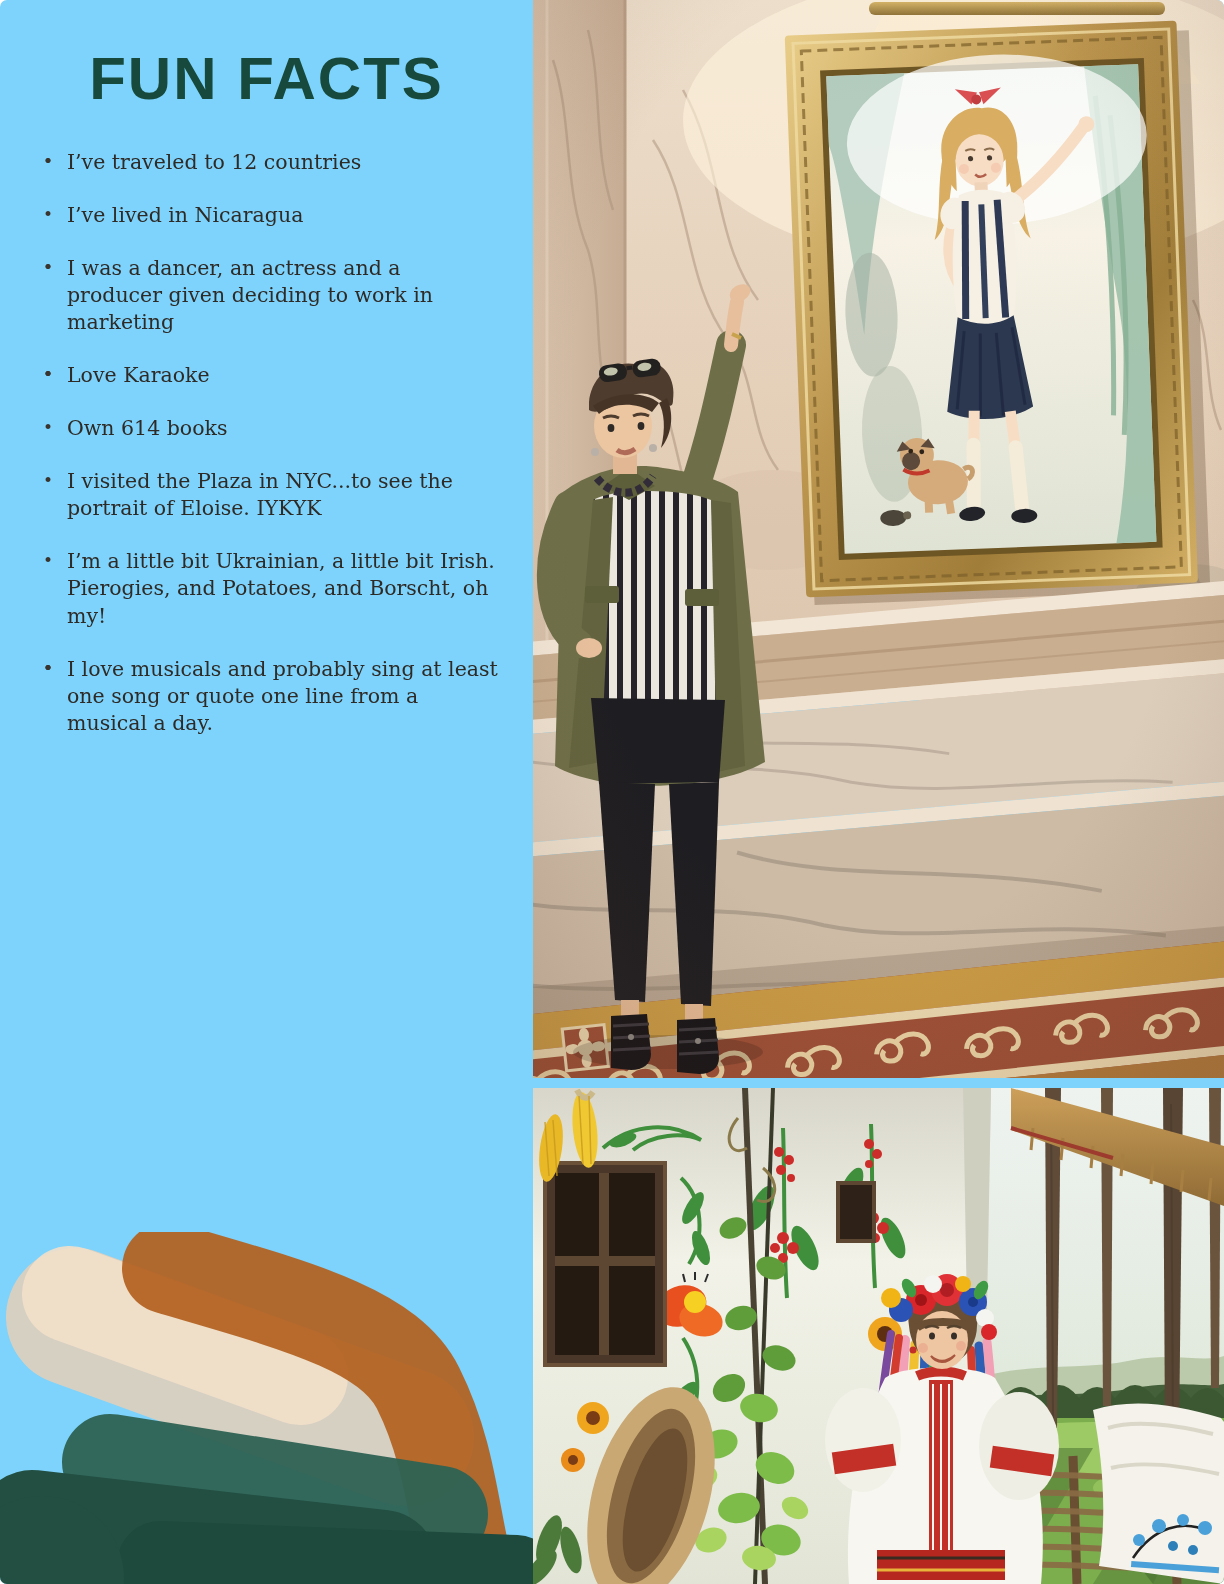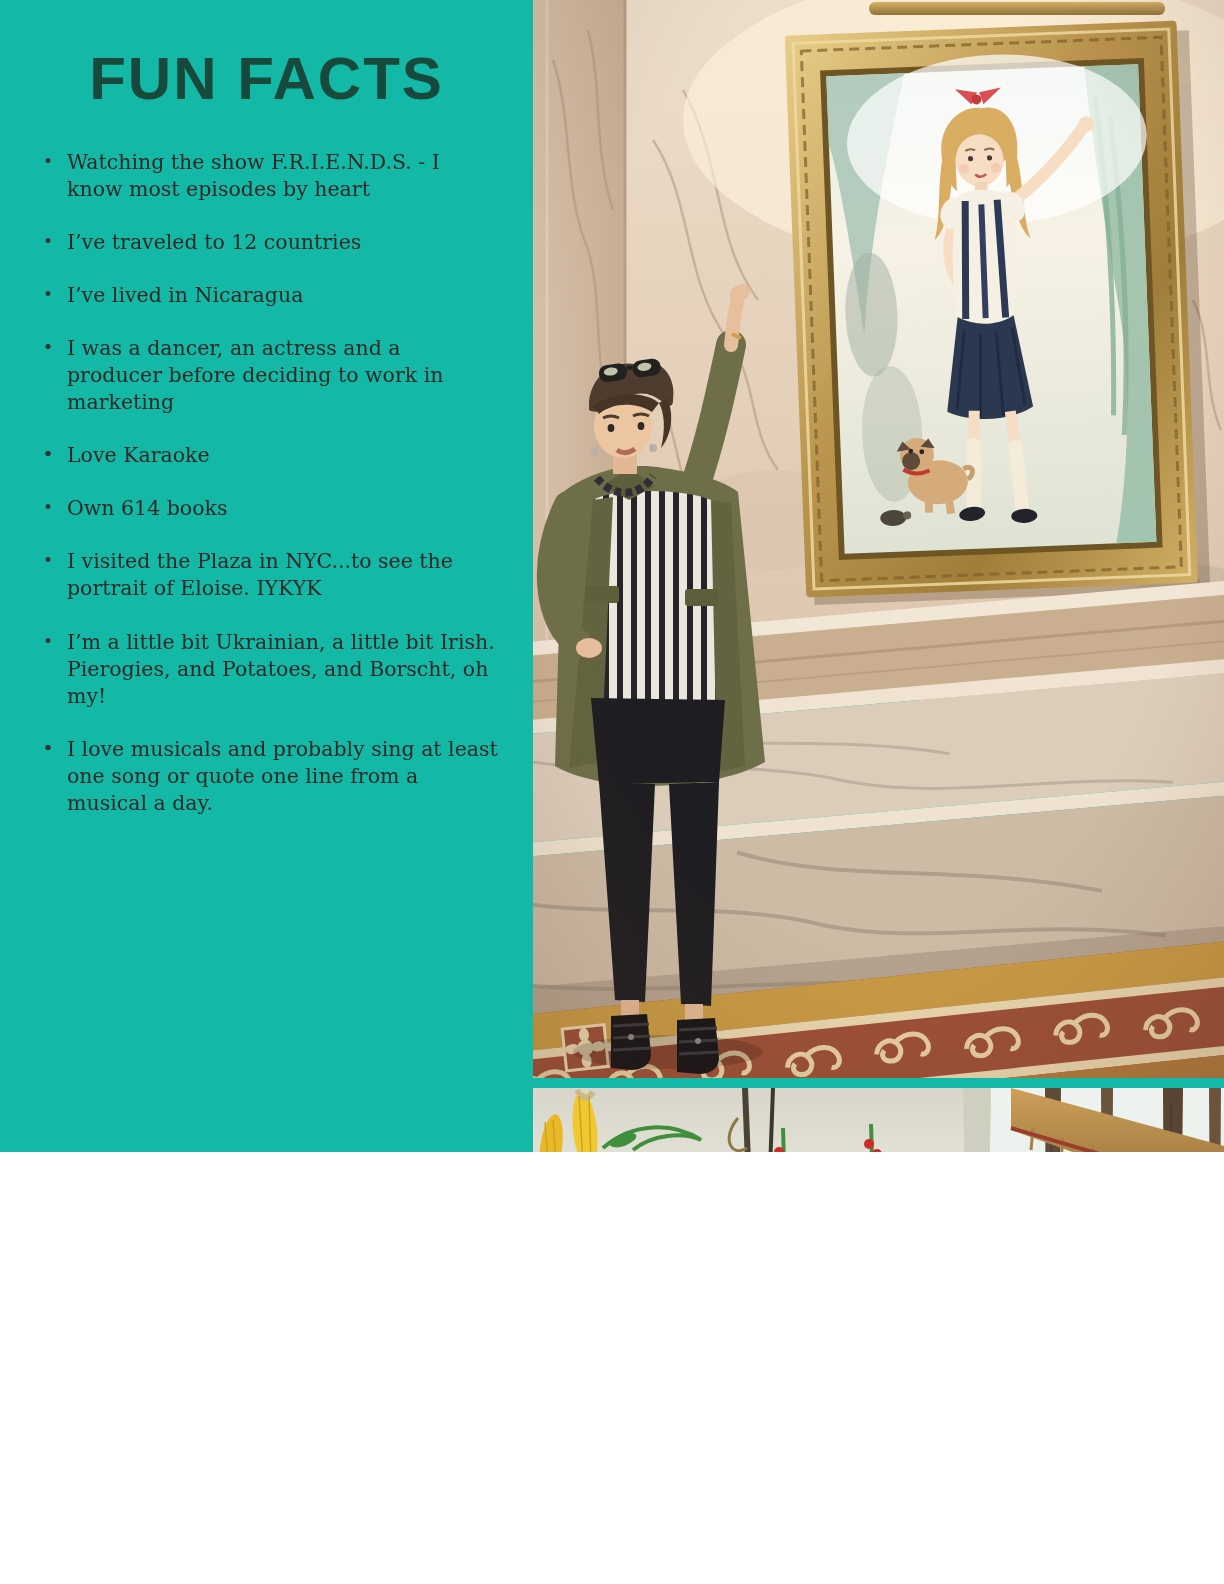--- a/index.html
+++ b/index.html
@@ -1,17 +1,17 @@
 <!DOCTYPE html>
 <html><head>
 <meta charset="utf-8">
 <style>
   html,body{margin:0;padding:0;}
-  .page{position:relative;width:1224px;height:1152px;background:#14b8a6;overflow:hidden;
-        font-family:"DejaVu Serif", "Liberation Serif", serif;}
+  .page{position:relative;width:1224px;height:1584px;background:#7dd3fc;overflow:hidden;
+        font-family:"DejaVu Serif", "Liberation Serif", serif;border-radius:7px;}
   
   .left-col{position:absolute;left:0;top:0;width:533px;height:1584px;}
   .title{margin:0;padding-top:44px;text-align:center;
          font-family:"Liberation Sans", sans-serif;font-weight:600;
          font-size:60px;letter-spacing:2px;color:#17493c;}
   ul.facts{margin:36px 0 0 30px;padding:0;list-style:none;width:468px;
            font-size:20.5px;line-height:1.32;color:#2e2a26;}
   ul.facts li{position:relative;padding-left:37px;margin-bottom:26px;}
   ul.facts li .b{position:absolute;left:13px;top:1px;font-size:17px;color:#3a342e;}
   .watercolor{position:absolute;left:0;bottom:0;width:533px;height:352px;}
@@ -24,25 +24,25 @@
 </style>
 </head>
 <body>
 
 <div class="page">
 
   <div class="left-col">
     <h1 class="title">FUN FACTS</h1>
 
     <ul class="facts">
-      <li><span class="b">•</span><span>Watching the show F.R.I.E.N.D.S. - I know most episodes by heart</span></li>
+      <li><span class="b">•</span></li>
       <li><span class="b">•</span><span>I’ve traveled to 12 countries</span></li>
       <li><span class="b">•</span><span>I’ve lived in Nicaragua</span></li>
       <li><span class="b">•</span></li>
-      <li><span class="b">•</span><span>I was a dancer, an actress and a producer before deciding to work in marketing</span></li>
+      <li><span class="b">•</span><span>I was a dancer, an actress and a producer given deciding to work in marketing</span></li>
       <li><span class="b">•</span></li>
       <li><span class="b">•</span></li>
       <li><span class="b">•</span><span>Love Karaoke</span></li>
       <li><span class="b">•</span><span>Own 614 books</span></li>
       <li><span class="b">•</span><span>I visited the Plaza in NYC...to see the portrait of Eloise. IYKYK</span></li>
       <li><span class="b">•</span><span>I’m a little bit Ukrainian, a little bit Irish. Pierogies, and Potatoes, and Borscht, oh my!</span></li>
       <li><span class="b">•</span></li>
       <li><span class="b">•</span></li>
       <li><span class="b">•</span><span>I love musicals and probably sing at least one song or quote one line from a musical a day.</span></li>
     </ul>

